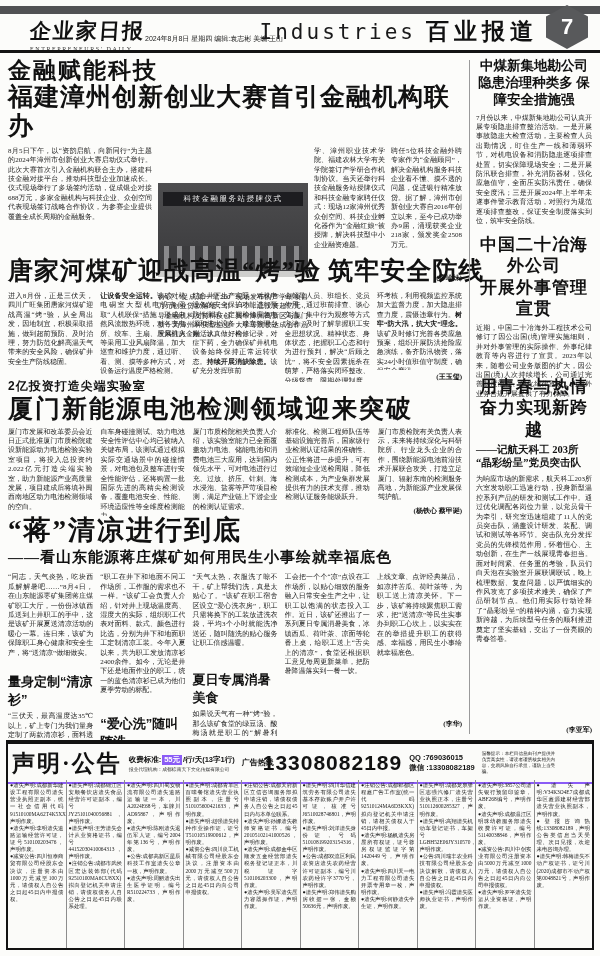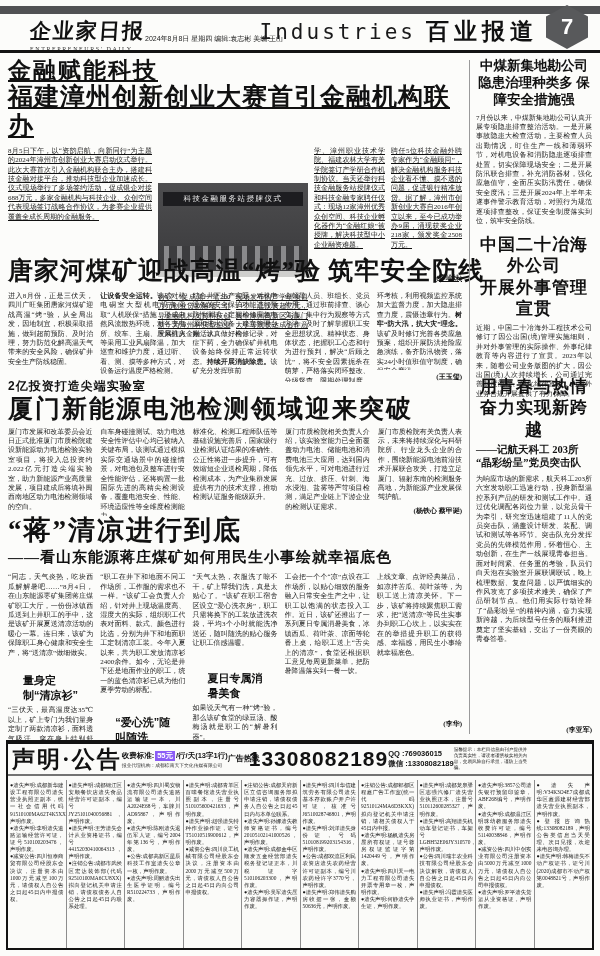--- a/index.html
+++ b/index.html
@@ -22,23 +22,23 @@
           font:900 22px "Liberation Sans",sans-serif; }
   .headrule{ position:absolute; left:0; top:50px; width:600px; height:3px; background:#141414; }
   
   .main{ position:absolute; left:8px; right:8px; top:56px; height:682px; }
   .left{ position:absolute; left:0; top:0; width:454px; height:682px; }
   .vdiv{ position:absolute; left:461px; top:4px; height:674px; width:1px; background:#9a9a9a; }
   .rail{ position:absolute; left:468px; right:0; top:0; height:682px; }
   .body-txt{ font-size:7px; line-height:9.4px; text-align:justify; color:#1c1c1c; overflow:hidden; }
   .byline{ text-align:right; font-size:7px; font-weight:bold; margin-top:2px; }
   .lead{ font-weight:bold; }
-  .subhead{ font-weight:bold; font-size:11px; margin:4px 15px 3px; font-family:"Liberation Sans",sans-serif; }
-  
-  .a1{ position:absolute; top:2px; left:0; width:454px;text-decoration:underline; }
+  .subhead{ font-weight:bold; font-size:13px; margin:4px 0 3px; font-family:"Liberation Sans",sans-serif; }
+  
+  .a1{ position:absolute; top:2px; left:0; width:454px; }
   .a1 .h1a{ font-size:23px; font-weight:900; letter-spacing:2px; line-height:1.1; }
   .a1 .h1b{ font-size:25px; font-weight:900; letter-spacing:1px; line-height:1.15; }
   .a1body{ display:flex; gap:6px; margin-top:6px; height:146px; }
   .a1c1{ width:144px; }
   .a1mid{ width:150px; }
   .photo{ position:relative; height:94px; background:linear-gradient(#4d4d4f,#39393b);margin-top:36px; }
   .photo-banner{ position:absolute; top:9px; left:5px; right:5px; background:#1d1d20; color:#efefef;
                  font-size:7.5px; letter-spacing:1.5px; text-align:center; padding:2px 0; white-space:nowrap; overflow:hidden;}
   .photo-stage{ position:absolute; bottom:7px; left:6px; right:6px; height:24px;
                 background:repeating-linear-gradient(90deg,#8a8a8c 0 5px,#3c3c3e 5px 13px); }
@@ -67,21 +67,21 @@
   .r-hd{ text-align:center; font-weight:900; line-height:1.25; }
   .r1{ top:2px; } .r1 .r-hd{ font-size:13.5px; }
   .r2{ top:178px; } .r2 .r-hd{ font-size:17px; letter-spacing:1px; }
   .r3{ top:320px; } .r3 .r-hd{ font-size:17px; letter-spacing:1px; }
   .r-sub{ text-align:left; font-size:10.5px; font-weight:bold; margin-top:3px; line-height:1.3; }
   .r-body{ margin-top:5px; }
   .r1 .r-body{ height:134px; } .r2 .r-body{ height:92px; } .r3 .r-body{ height:248px; }
   
   .notice{ position:absolute; left:6px; right:6px; top:740px; height:210px;
            border:2px solid #121212; border-top:4px solid #121212; background:#fbfbf9; }
-  .nhead{ height:32px; border-bottom:2px solid #737373; display:flex; align-items:center; padding:0 4px; }
+  .nhead{ height:40px; border-bottom:2px solid #8b5cf6; display:flex; align-items:center; gap:7px; padding:0 4px; }
   .ntitle{ font-size:23px; font-weight:900; letter-spacing:2px; white-space:nowrap; }
   .nfee{ display:flex; flex-direction:column; justify-content:center; }
   .nfee-row{ font:bold 7.5px "Liberation Sans",sans-serif; white-space:nowrap; display:flex; align-items:center; gap:1px;}
   .nfee-val{ background:#8b5cf6; color:#fff; padding:0 2px; font-weight:bold; }
   .nagency{ font-size:4.8px; color:#333; margin-top:1px; white-space:nowrap; }
   .nhot{ display:flex; align-items:center; gap:3px; white-space:nowrap; }
   .nhot-label{ font:bold 8px "Liberation Sans",sans-serif; width:18px; line-height:1.1; }
   .nhot-num{ font:900 21px "Liberation Sans",sans-serif; letter-spacing:1px; }
   .nqq{ font:bold 7.5px "Liberation Sans",sans-serif; line-height:1.4; white-space:nowrap; }
   .nnote{ font-size:4.6px; line-height:1.35; width:76px; color:#222; }
@@ -154,22 +154,22 @@
           </div>
         </div>
       </div>
 
       <div class="a3">
         <div class="kick">2亿投资打造尖端实验室</div>
         <div class="hd">厦门新能源电池检测领域迎来突破</div>
         <div class="cols5">
           <div class="body-txt">厦门市发展和改革委员会近日正式批准厦门市质检院建设新能源动力电池检验实验室项目，将投入总投资约2.022亿元打造尖端实验室，助力新能源产业高质量发展，项目建成后将填补闽西南地区动力电池检测领域的空白。</div>
           <div class="body-txt">白车身碰撞测试、动力电池安全性评估中心均已被纳入关键布局，该测试通过模拟实际交通场景中的碰撞情景，对电池包及整车进行安全性能评估，还将购置一批国际先进的高精尖检测设备，覆盖电池安全、性能、环境适应性等全维度检测能力。</div>
+          <div class="body-txt">厦门市质检院相关负责人介绍，该实验室能力已全面覆盖动力电池、储能电池和消费电池三大应用，达到国内领先水平，可对电池进行过充、过放、挤压、针刺、海水浸泡、盐雾等严苛项目检测，满足产业链上下游企业的检测认证需求。</div>
           <div class="body-txt">标准化、检测工程师队伍等基础设施完善后，国家级行业检测认证结果的准确性、公正性将进一步提升，可有效缩短企业送检周期，降低检测成本，为产业集群发展提供有力的技术支撑，推动检测认证服务能级跃升。</div>
-          <div class="body-txt">厦门市质检院相关负责人介绍，该实验室能力已全面覆盖动力电池、储能电池和消费电池三大应用，达到国内领先水平，可对电池进行过充、过放、挤压、针刺、海水浸泡、盐雾等严苛项目检测，满足产业链上下游企业的检测认证需求。</div>
           <div>
             <div class="body-txt" style="height:76px">厦门市质检院有关负责人表示，未来将持续深化与科研院所、行业龙头企业的合作，围绕新能源电池前沿技术开展联合攻关，打造立足厦门、辐射东南的检测服务高地，为新能源产业发展保驾护航。</div>
             <div class="byline">(杨铁心 蔡甲诞)</div>
           </div>
         </div>
       </div>
 
       <div class="a4">
         <div class="hd">“蒋”清凉进行到底</div>
         <div class="sub">——看山东能源蒋庄煤矿如何用民生小事绘就幸福底色</div>

